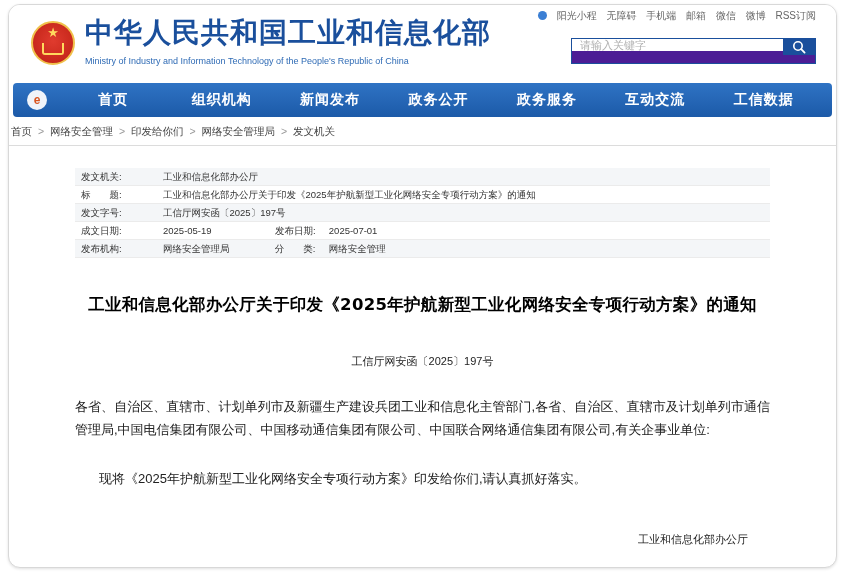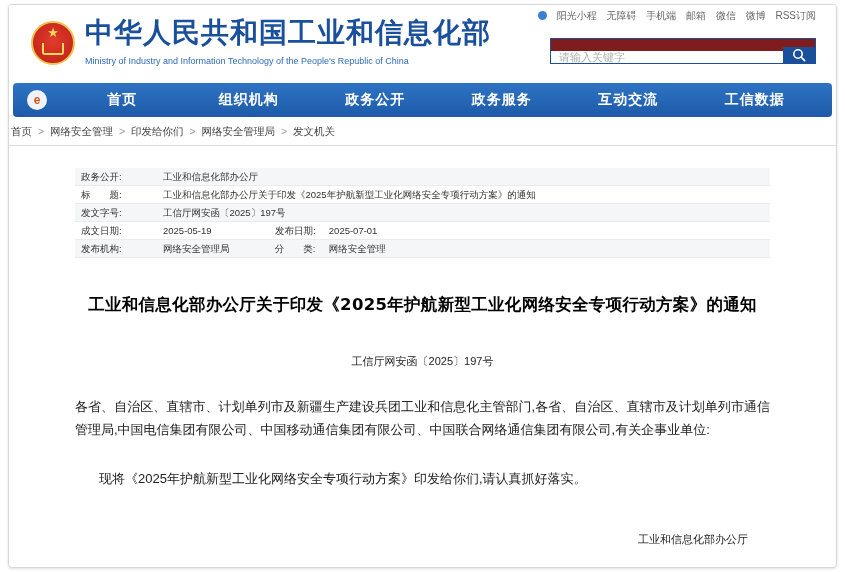--- a/index.html
+++ b/index.html
@@ -17,21 +17,21 @@
     box-sizing: border-box;
   }
   .frame {
     position: absolute;
     left: 8px;
     top: 4px;
     width: 829px;
     height: 564px;
     background: #ffffff;
     border: 1px solid #d8d8d8;
-    border-radius: 4px;
+    border-radius: 12px;
     box-shadow: 0 1px 3px rgba(0,0,0,0.12);
     overflow: hidden;
     box-sizing: border-box;
   }
 
   
   .header {
     position: relative;
     height: 78px;
     background: #ffffff;
@@ -113,27 +113,27 @@
     height: 9px;
     border-radius: 50%;
     background: #3b7fd4;
     vertical-align: -1px;
     margin-right: 3px;
   }
   .searchbar {
     position: absolute;
     right: 20px;
     top: 33px;
-    width: 266px;
+    width: 245px;
     height: 26px;
     border: 1px solid #1a4f9c;
     box-sizing: border-box;
     display: flex;
-    align-items: flex-end;
-    background: #7f1d1d;
+    align-items: flex-start;
+    background: #4c1d95;
   }
   .searchbar input {
     flex: 1;
     border: none;
     outline: none;
     padding: 0 8px;
     font-size: 11px;
     color: #333;
     font-family: "Liberation Sans", sans-serif;
   }
@@ -299,20 +299,21 @@
             </svg>
           </span>
         </button>
       </div>
     </div>
 
     <div class="nav">
       <div class="nav-logo">e</div>
       <div class="nav-item">首页</div>
       <div class="nav-item">组织机构</div>
+      <div class="nav-item">新闻发布</div>
       <div class="nav-item">政务公开</div>
       <div class="nav-item">政务服务</div>
       <div class="nav-item">互动交流</div>
       <div class="nav-item">工信数据</div>
     </div>
 
     <div class="breadcrumb">
       <a class="bc">首页</a>
       <span class="sep">&gt;</span>
       <a class="bc">网络安全管理</a>
@@ -323,21 +324,21 @@
       <span class="sep">&gt;</span>
       <a class="bc">发文机关</a>
     </div>
     <div class="divider"></div>
 
     <div class="content">
 
       <table class="meta">
         <tbody>
             <tr class="shaded">
-          <td class="lbl">政务公开:</td>
+          <td class="lbl">发文机关:</td>
           <td class="val">工业和信息化部办公厅</td>
         </tr>
         <tr>
           <td class="lbl">标　　题:</td>
           <td class="val">工业和信息化部办公厅关于印发《2025年护航新型工业化网络安全专项行动方案》的通知</td>
         </tr>
         <tr class="shaded">
           <td class="lbl">发文字号:</td>
           <td class="val">工信厅网安函〔2025〕197号</td>
         </tr>

